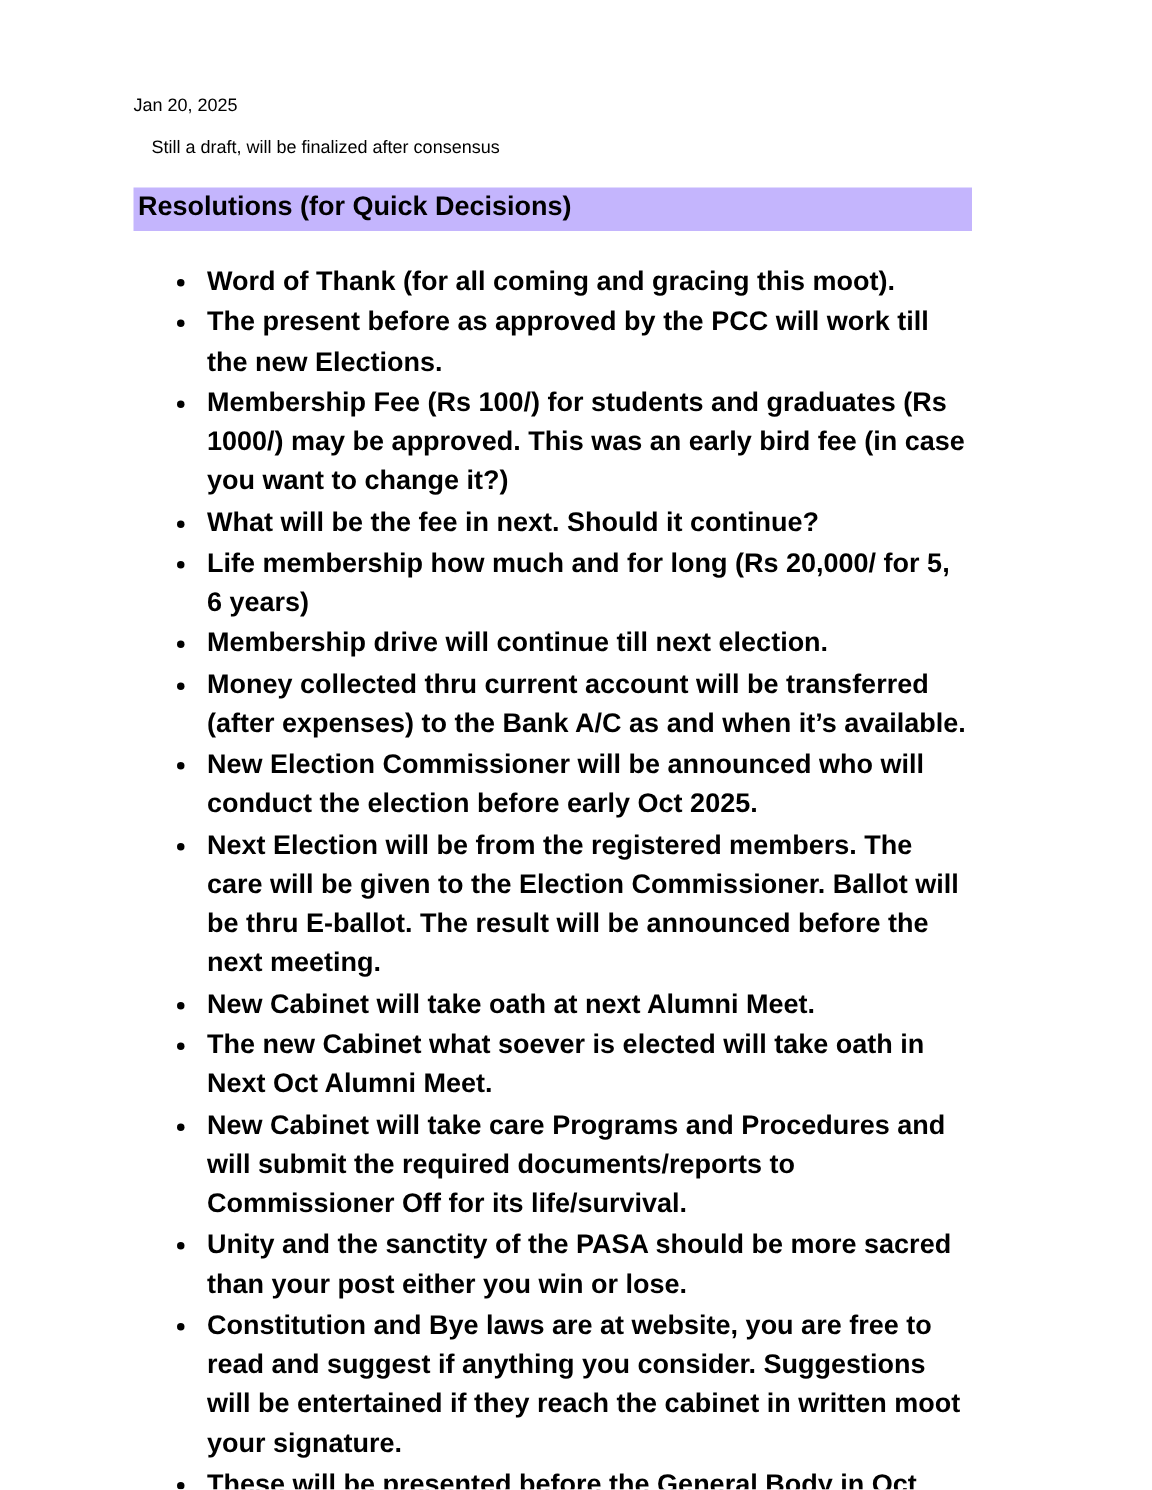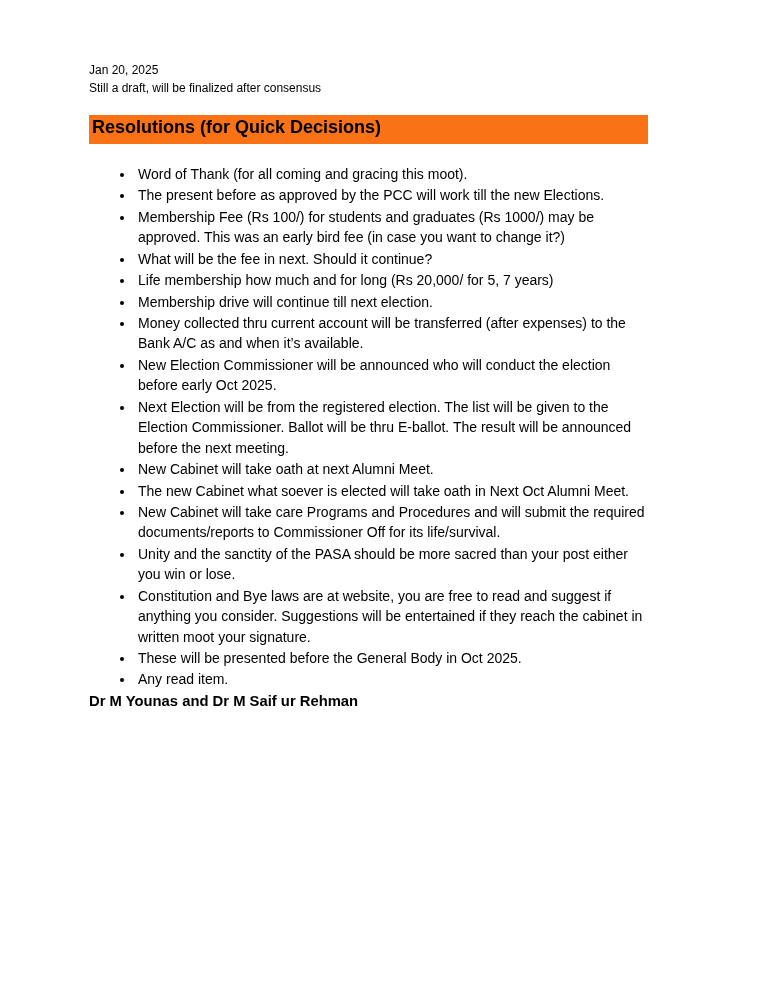--- a/index.html
+++ b/index.html
@@ -20,39 +20,39 @@
   }
   .meta-block {
     font-size: 12px;
     line-height: 1.35;
     font-weight: 400;
   }
   .meta-block .date {
     margin: 0 0 2px 0;
   }
   .meta-block .draft-note {
-    margin: 0;
+    margin: 12px;
   }
   .heading-bar {
     margin-top: 19px;
-    background: #f97316;
+    background: #c4b5fd;
     padding: 2px 5px 5px 3px;
     font-size: 18px;
     font-weight: 700;
     color: #000000;
     line-height: 1.2;
   }
   ul.resolutions {
     margin: 20px 0 0 0;
     padding: 0 0 0 46px;
     list-style-type: disc;
   }
   ul.resolutions li {
-    font-size: 14px;
-    font-weight: 400;
+    font-size: 18px;
+    font-weight: 700;
     line-height: 1.46;
     margin: 0 0 1px 0;
     padding-left: 3px;
   }
   .signature {
     font-size: 14.8px;
     font-weight: 700;
     line-height: 1.4;
   }
 </style>
@@ -66,25 +66,25 @@
     <p class="draft-note">Still a draft, will be finalized after consensus</p>
   </div>
 
   <div class="heading-bar">Resolutions (for Quick Decisions)</div>
 
   <ul class="resolutions">
       <li>Word of Thank (for all coming and gracing this moot).</li>
       <li>The present before as approved by the PCC will work till the new Elections.</li>
       <li>Membership Fee (Rs 100/) for students and graduates (Rs 1000/) may be approved. This was an early bird fee (in case you want to change it?)</li>
       <li>What will be the fee in next. Should it continue?</li>
-      <li>Life membership how much and for long (Rs 20,000/ for 5, 7 years)</li>
+      <li>Life membership how much and for long (Rs 20,000/ for 5, 6 years)</li>
       <li>Membership drive will continue till next election.</li>
       <li>Money collected thru current account will be transferred (after expenses) to the Bank A/C as and when it’s available.</li>
       <li>New Election Commissioner will be announced who will conduct the election before early Oct 2025.</li>
-      <li>Next Election will be from the registered election. The list will be given to the Election Commissioner. Ballot will be thru E-ballot. The result will be announced before the next meeting.</li>
+      <li>Next Election will be from the registered members. The care will be given to the Election Commissioner. Ballot will be thru E-ballot. The result will be announced before the next meeting.</li>
       <li>New Cabinet will take oath at next Alumni Meet.</li>
       <li>The new Cabinet what soever is elected will take oath in Next Oct Alumni Meet.</li>
       <li>New Cabinet will take care Programs and Procedures and will submit the required documents/reports to Commissioner Off for its life/survival.</li>
       <li>Unity and the sanctity of the PASA should be more sacred than your post either you win or lose.</li>
       <li>Constitution and Bye laws are at website, you are free to read and suggest if anything you consider. Suggestions will be entertained if they reach the cabinet in written moot your signature.</li>
       <li>These will be presented before the General Body in Oct 2025.</li>
       <li>Any read item.</li>
     </ul>
 
   <div class="signature">Dr M Younas and Dr M Saif ur Rehman</div>

